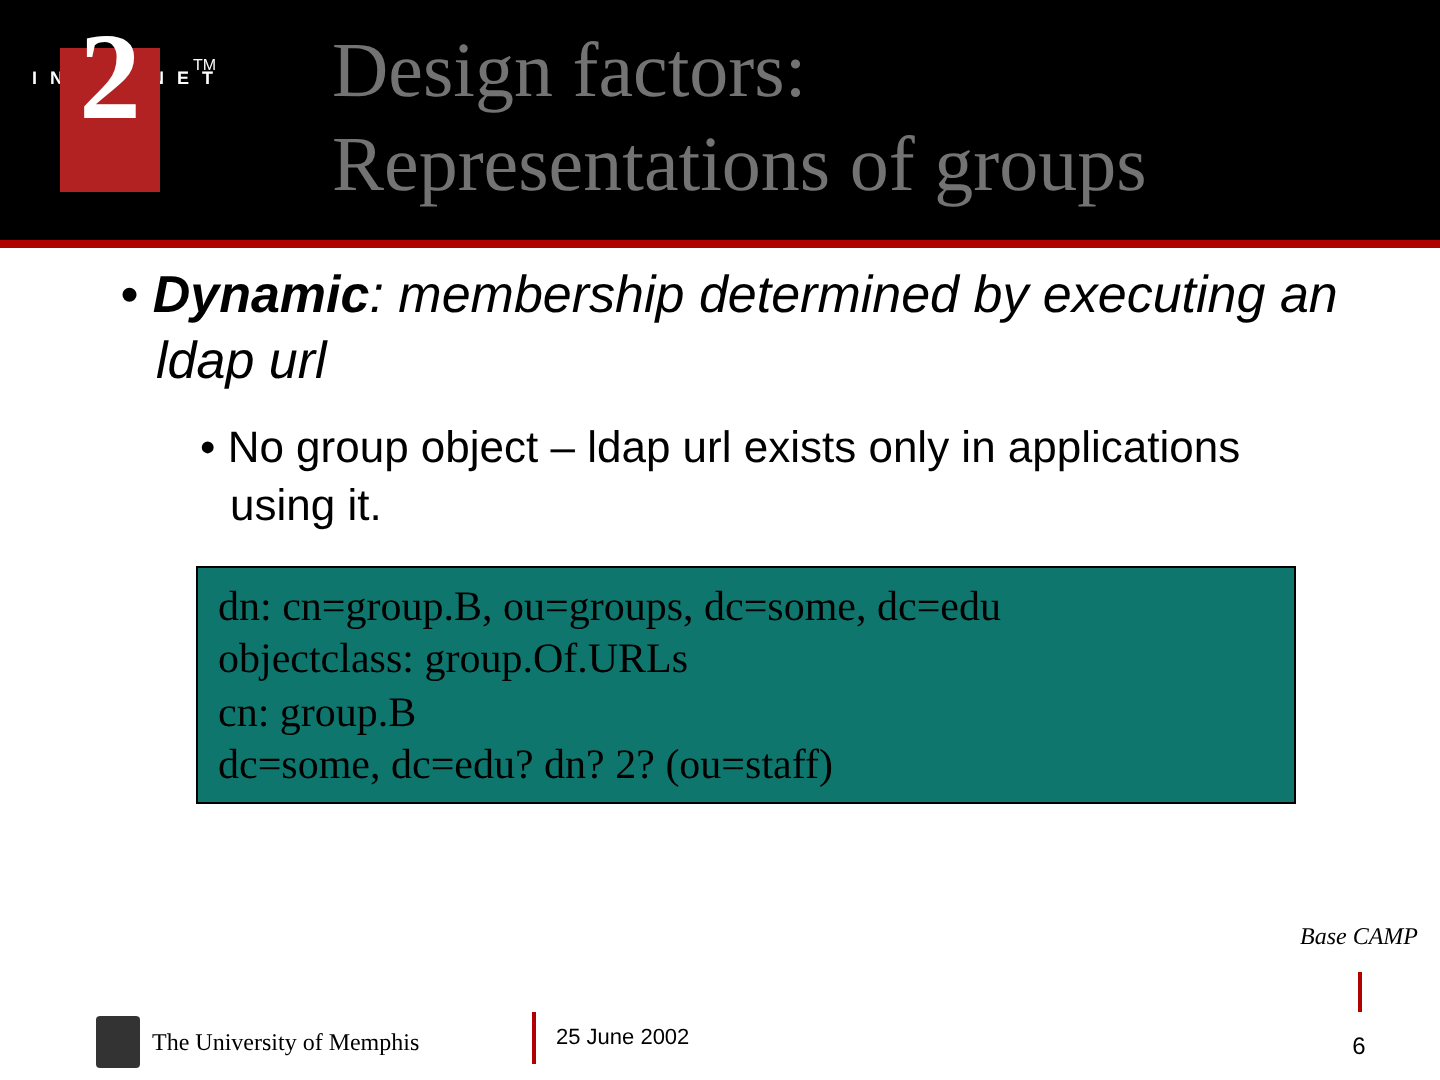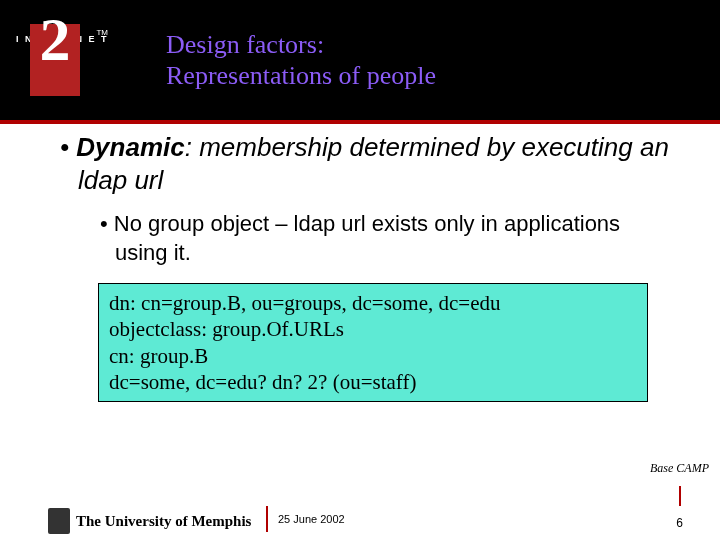--- a/index.html
+++ b/index.html
@@ -53,23 +53,23 @@
     top: 34px;
   }
   .logo-tm {
     position: absolute;
     color: #fff;
     font-size: 8px;
     right: 2px;
     top: 28px;
   }
   .title-block {
-    color: #8b5cf6;
+    color: #737373;
     font-family: "Times New Roman", Times, serif;
-    font-size: 26px;
+    font-size: 39px;
     line-height: 1.2;
     margin-left: 56px;
   }
   .red-underline {
     height: 4px;
     background: #b00000;
   }
   .content {
     padding: 7px 50px 0 60px;
   }
@@ -92,21 +92,21 @@
   .sub-bullet {
     font-size: 22px;
     line-height: 1.3;
     text-indent: -15px;
     padding-left: 15px;
   }
   .sub-bullet .term {
     font-weight: bold;
   }
   .code-box {
-    background: #5eead4;
+    background: #0f766e;
     border: 1.5px solid #000;
     margin: 0 22px 0 38px;
     padding: 6px 10px;
     font-family: "Times New Roman", Times, serif;
     font-size: 21px;
     line-height: 1.25;
   }
   .footer {
     position: absolute;
     bottom: 6px;
@@ -124,22 +124,22 @@
   }
   .footer-crest {
     width: 22px;
     height: 26px;
     background: #333;
     border-radius: 2px;
     position: relative;
   }
   .footer-uni {
     font-family: Georgia, serif;
-    font-size: 15px;
-    font-weight: bold;
+    font-size: 12px;
+    font-weight: normal;
   }
   .footer-date-wrap {
     position: absolute;
     left: 266px;
     bottom: 2px;
     display: flex;
     align-items: center;
   }
   .vline {
     width: 2px;
@@ -179,21 +179,21 @@
 <div class="header">
   <div class="logo-block">
     <span class="logo-text">I N T E R N E T</span>
     <div class="logo-red">
       <span class="logo-2">2</span>
     </div>
     <span class="logo-tm">TM</span>
   </div>
   <div class="title-block">
     <div>Design factors:</div>
-    <div>Representations of people</div>
+    <div>Representations of groups</div>
   </div>
 </div>
 <div class="red-underline"></div>
 
 <div class="content">
   <div class="main-bullet">
     <span>• </span><span class="label">Dynamic</span><span>: membership determined by executing an ldap url</span>
   </div>
   <div class="sub-list">
     <div class="sub-bullet">• No group object – ldap url exists only in applications using it.</div>

